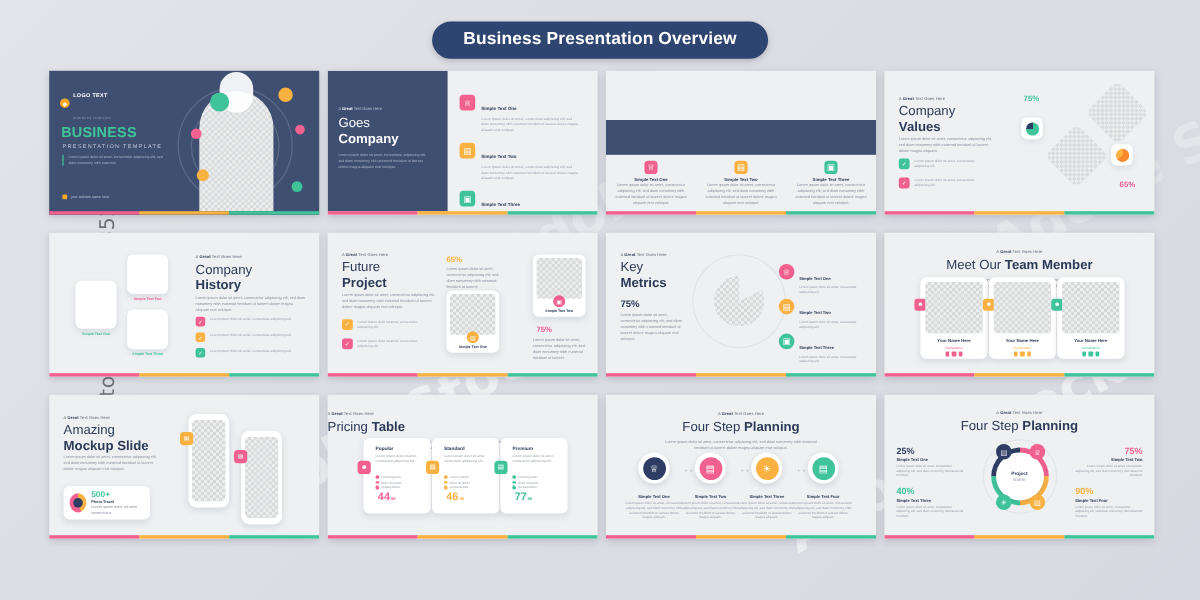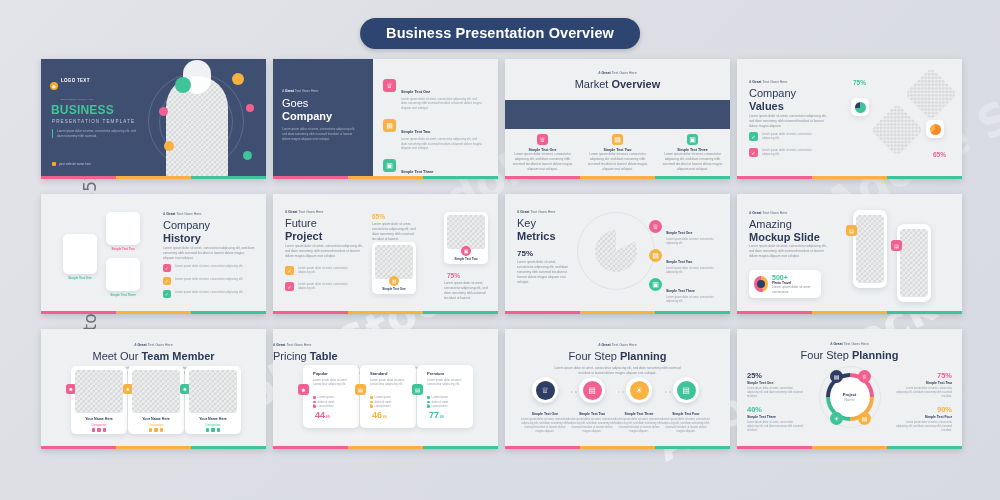--- a/index.html
+++ b/index.html
@@ -280,28 +280,20 @@
     </div>
     <div class="footbar">
       <i class="fb-pink"></i>
         <i class="fb-orange"></i>
         <i class="fb-green"></i>
     </div>
   </div>
 
   <div class="slide s3">
     <div class="band"></div>
-    <div class="hd">
-      <div class="eyebrow">
-        <span>A </span><b>Great</b><span> Text Goes Here</span>
-      </div>
-      <div class="h-big" style="margin-top:3px">
-        <span>Market </span><b>Overview</b>
-      </div>
-    </div>
     <div class="cols">
       <div class="c">
         <div class="ico" style="background:#f2608f">♕</div>
         <div class="dot-lbl">Simple Text One</div>
         <div class="para">Lorem ipsum dolor sit amet, consectetur adipiscing elit, sed diam nonummy nibh euismod tincidunt ut laoreet dolore magna aliquam erat volutpat.</div>
       </div>
       <div class="c">
         <div class="ico" style="background:#f9b242">▤</div>
         <div class="dot-lbl">Simple Text Two</div>
         <div class="para">Lorem ipsum dolor sit amet, consectetur adipiscing elit, sed diam nonummy nibh euismod tincidunt ut laoreet dolore magna aliquam erat volutpat.</div>
@@ -440,20 +432,70 @@
     </div>
     <div class="mrow" style="right:8px;top:55px">
       <span class="ico" style="background:#f9b242">▤</span>
       <span><span class="tt">Simple Text Two</span>
       <span class="pp" style="display:block">Lorem ipsum dolor sit amet, consectetur adipiscing elit.</span></span>
     </div>
     <div class="mrow" style="right:8px;top:84px">
       <span class="ico" style="background:#3fc49a">▣</span>
       <span><span class="tt">Simple Text Three</span>
       <span class="pp" style="display:block">Lorem ipsum dolor sit amet, consectetur adipiscing elit.</span></span>
+    </div>
+    <div class="footbar">
+      <i class="fb-pink"></i>
+        <i class="fb-orange"></i>
+        <i class="fb-green"></i>
+    </div>
+  </div>
+
+  <div class="slide s9">
+    <div style="position:absolute;left:0;right:0;top:14px;text-align:center;">
+      <div class="eyebrow">
+        <span>A </span><b>Great</b><span> Text Goes Here</span>
+      </div>
+      <div class="h-big" style="margin-top:3px">
+        <span>Meet Our </span><b>Team Member</b>
+      </div>
+      <div class="para" style="width:130px;margin:3px auto 0;">Lorem ipsum dolor sit amet, consectetur adipiscing elit, sed diam nonummy nibh euismod tincidunt ut laoreet dolore magna aliquam erat volutpat.</div>
+    </div>
+    <div class="card tcard" style="left:30px;">
+      <div class="badge" style="background:#f2608f">☻</div>
+      <div class="ph imgph"></div>
+      <div class="nm">Your Name Here</div>
+      <div class="dg" style="color:#f2608f">Designation</div>
+      <div class="socials">
+        <i style="background:#f2608f"></i>
+          <i style="background:#f2608f"></i>
+          <i style="background:#f2608f"></i>
+      </div>
+    </div>
+    <div class="card tcard" style="left:87px;">
+      <div class="badge" style="background:#f9b242">☻</div>
+      <div class="ph imgph"></div>
+      <div class="nm">Your Name Here</div>
+      <div class="dg" style="color:#f9b242">Designation</div>
+      <div class="socials">
+        <i style="background:#f9b242"></i>
+          <i style="background:#f9b242"></i>
+          <i style="background:#f9b242"></i>
+      </div>
+    </div>
+    <div class="card tcard" style="left:144px;">
+      <div class="badge" style="background:#3fc49a">☻</div>
+      <div class="ph imgph"></div>
+      <div class="nm">Your Name Here</div>
+      <div class="dg" style="color:#3fc49a">Designation</div>
+      <div class="socials">
+        <i style="background:#3fc49a"></i>
+          <i style="background:#3fc49a"></i>
+          <i style="background:#3fc49a"></i>
+      </div>
     </div>
     <div class="footbar">
       <i class="fb-pink"></i>
         <i class="fb-orange"></i>
         <i class="fb-green"></i>
     </div>
   </div>
 
   <div class="slide s8">
     <div class="eyeb eyebrow">
@@ -481,70 +523,20 @@
         <span class="para" style="display:block;width:44px;">Lorem ipsum dolor sit amet consectetur.</span>
       </span>
     </div>
     <div class="footbar">
       <i class="fb-pink"></i>
         <i class="fb-orange"></i>
         <i class="fb-green"></i>
     </div>
   </div>
 
-  <div class="slide s9">
-    <div style="position:absolute;left:0;right:0;top:14px;text-align:center;">
-      <div class="eyebrow">
-        <span>A </span><b>Great</b><span> Text Goes Here</span>
-      </div>
-      <div class="h-big" style="margin-top:3px">
-        <span>Meet Our </span><b>Team Member</b>
-      </div>
-      <div class="para" style="width:130px;margin:3px auto 0;">Lorem ipsum dolor sit amet, consectetur adipiscing elit, sed diam nonummy nibh euismod tincidunt ut laoreet dolore magna aliquam erat volutpat.</div>
-    </div>
-    <div class="card tcard" style="left:30px;">
-      <div class="badge" style="background:#f2608f">☻</div>
-      <div class="ph imgph"></div>
-      <div class="nm">Your Name Here</div>
-      <div class="dg" style="color:#f2608f">Designation</div>
-      <div class="socials">
-        <i style="background:#f2608f"></i>
-          <i style="background:#f2608f"></i>
-          <i style="background:#f2608f"></i>
-      </div>
-    </div>
-    <div class="card tcard" style="left:87px;">
-      <div class="badge" style="background:#f9b242">☻</div>
-      <div class="ph imgph"></div>
-      <div class="nm">Your Name Here</div>
-      <div class="dg" style="color:#f9b242">Designation</div>
-      <div class="socials">
-        <i style="background:#f9b242"></i>
-          <i style="background:#f9b242"></i>
-          <i style="background:#f9b242"></i>
-      </div>
-    </div>
-    <div class="card tcard" style="left:144px;">
-      <div class="badge" style="background:#3fc49a">☻</div>
-      <div class="ph imgph"></div>
-      <div class="nm">Your Name Here</div>
-      <div class="dg" style="color:#3fc49a">Designation</div>
-      <div class="socials">
-        <i style="background:#3fc49a"></i>
-          <i style="background:#3fc49a"></i>
-          <i style="background:#3fc49a"></i>
-      </div>
-    </div>
-    <div class="footbar">
-      <i class="fb-pink"></i>
-        <i class="fb-orange"></i>
-        <i class="fb-green"></i>
-    </div>
-  </div>
-
   <div class="slide s10">
     <div style="position:absolute;left:0;right:0;top:14px;text-align:left;">
       <div class="eyebrow">
         <span>A </span><b>Great</b><span> Text Goes Here</span>
       </div>
       <div class="h-big" style="margin-top:3px">
         <span>Pricing </span><b>Table</b>
       </div>
       <div class="para" style="width:130px;margin:3px auto 0;">Lorem ipsum dolor sit amet, consectetur adipiscing elit, sed diam nonummy nibh euismod tincidunt ut laoreet dolore magna aliquam erat volutpat.</div>
     </div>
@@ -696,21 +688,21 @@
     <div class="colblock" style="right:10px;top:42px;text-align:right;">
       <div class="pc" style="color:#f2608f">75%</div>
       <div class="tt">Simple Text Two</div>
       <div class="pp">Lorem ipsum dolor sit amet, consectetur adipiscing elit, sed diam nonummy nibh euismod tincidunt.</div>
     </div>
     <div class="colblock" style="left:10px;top:76px;text-align:left;">
       <div class="pc" style="color:#3fc49a">40%</div>
       <div class="tt">Simple Text Three</div>
       <div class="pp">Lorem ipsum dolor sit amet, consectetur adipiscing elit, sed diam nonummy nibh euismod tincidunt.</div>
     </div>
-    <div class="colblock" style="right:10px;top:76px;text-align:right;">
+    <div class="colblock" style="right:10px;top:76px;">
       <div class="pc" style="color:#f9b242">90%</div>
       <div class="tt">Simple Text Four</div>
       <div class="pp">Lorem ipsum dolor sit amet, consectetur adipiscing elit, sed diam nonummy nibh euismod tincidunt.</div>
     </div>
     <div class="footbar">
       <i class="fb-pink"></i>
         <i class="fb-orange"></i>
         <i class="fb-green"></i>
     </div>
   </div>

